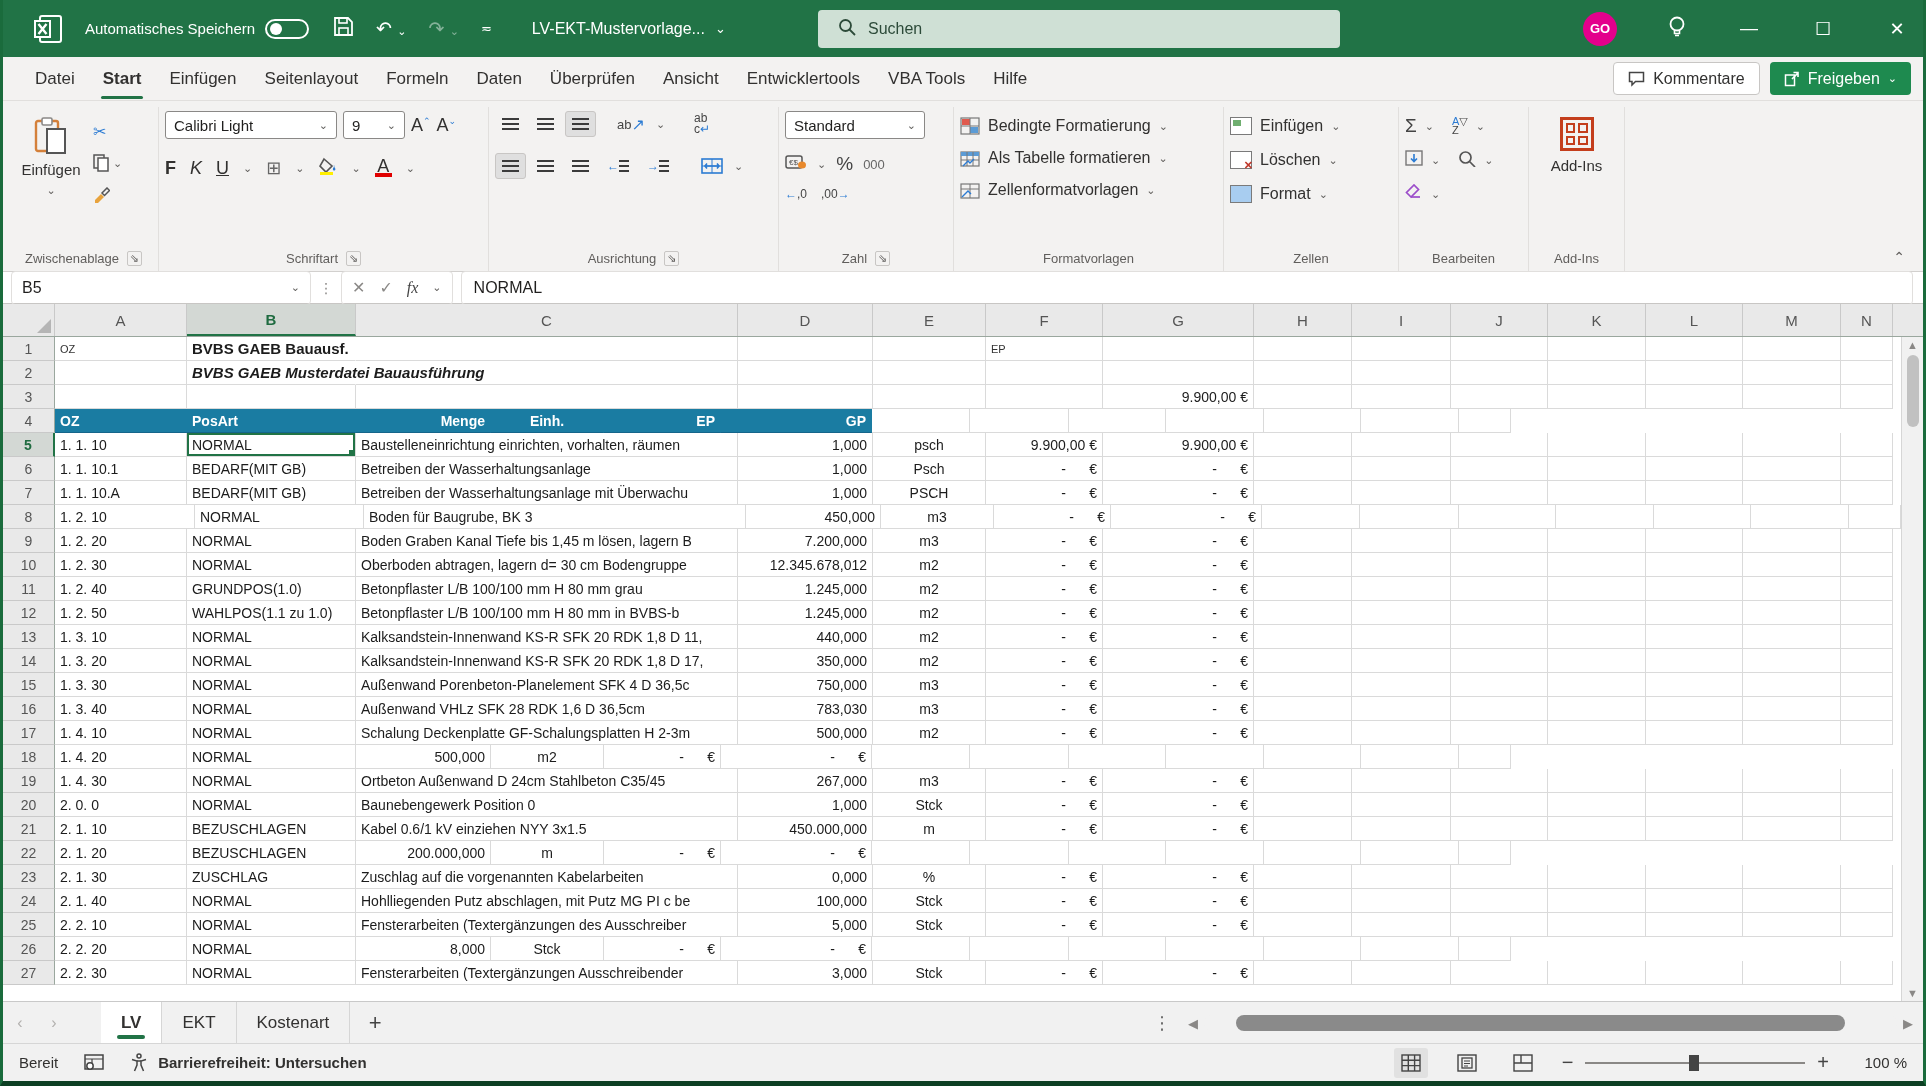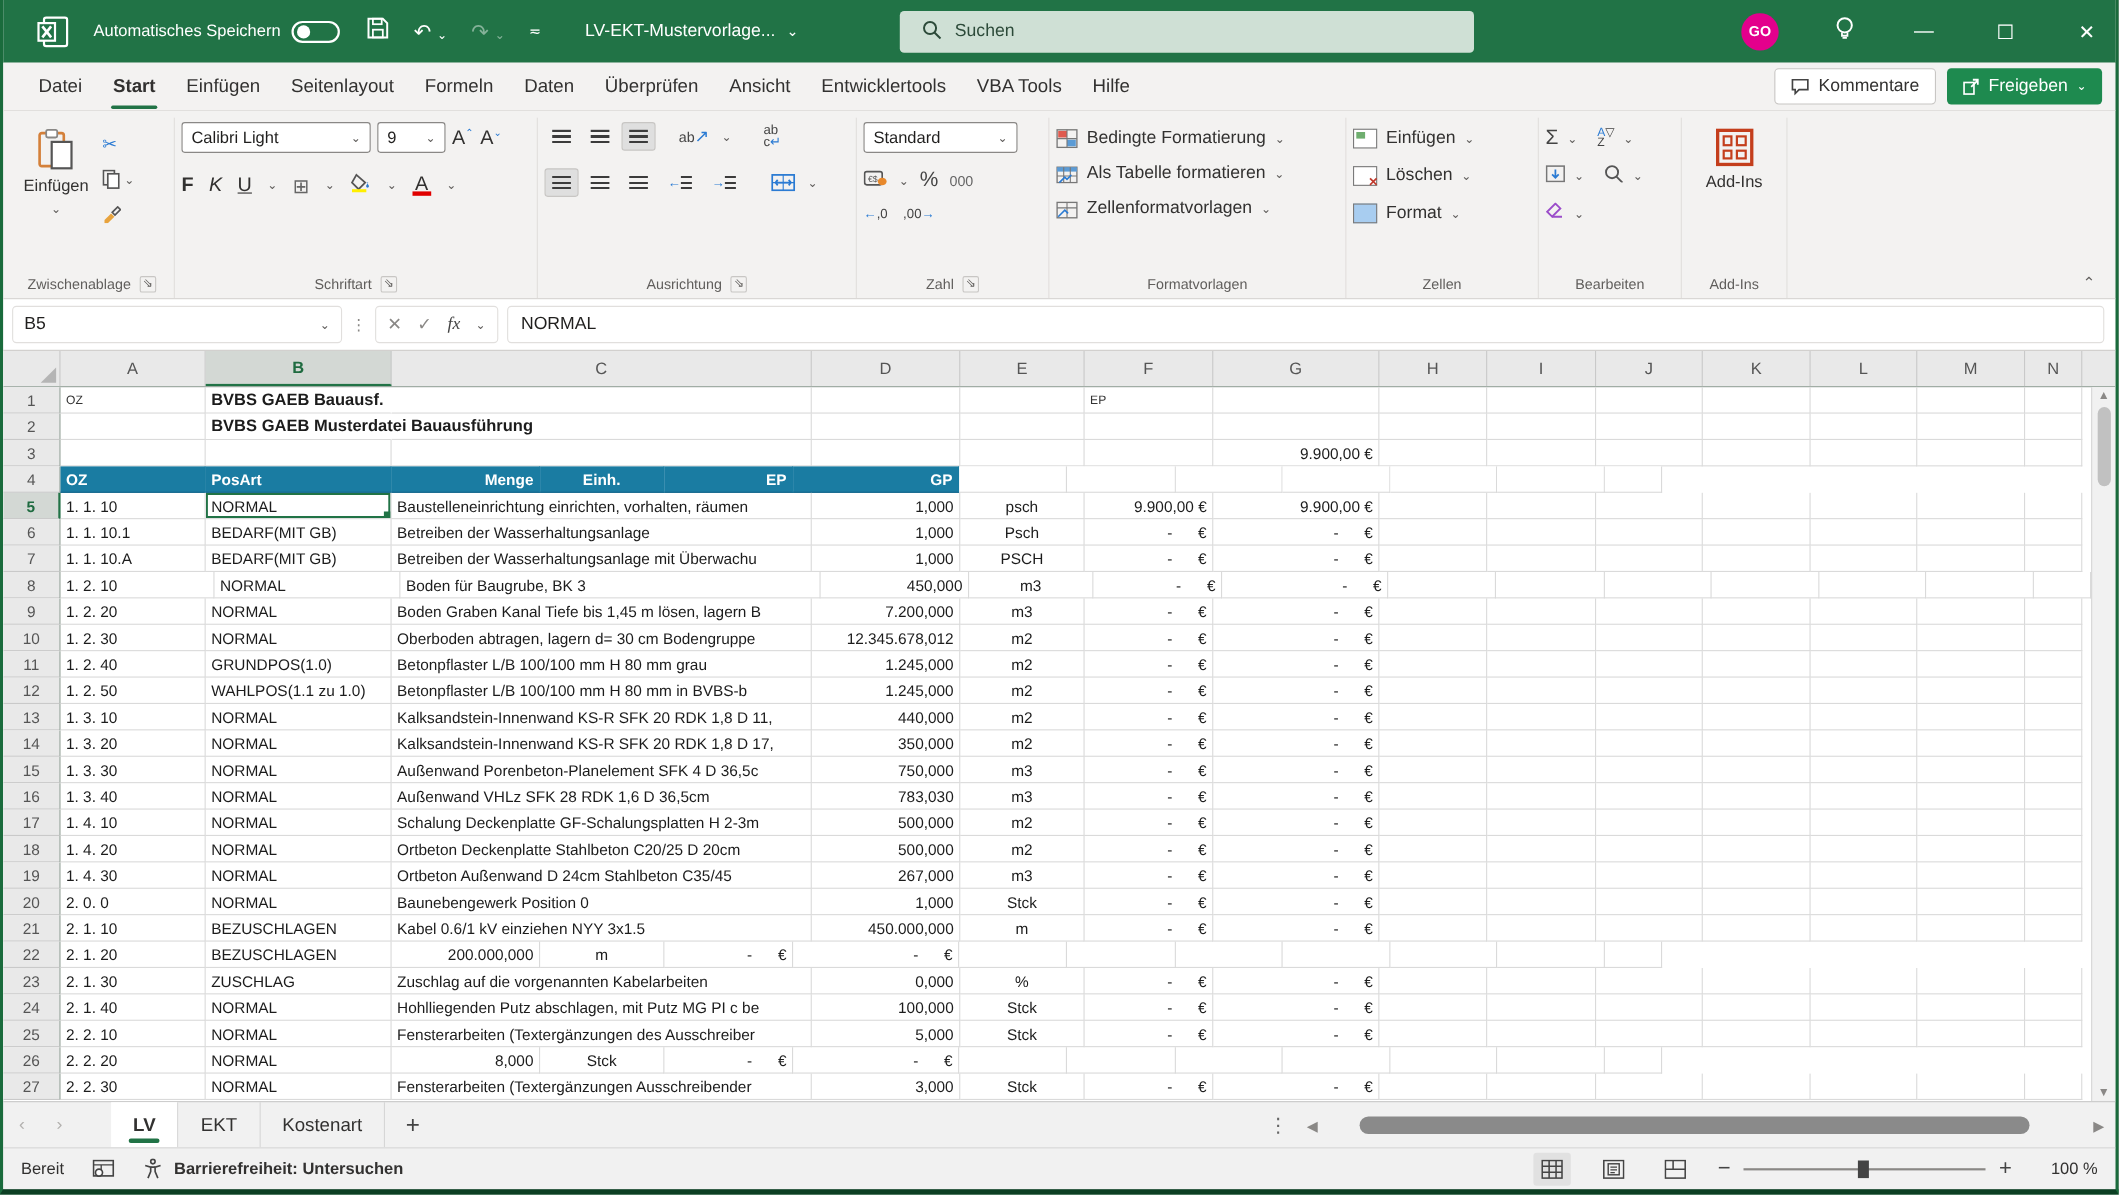--- a/index.html
+++ b/index.html
@@ -57,21 +57,21 @@
   .alignbtn.on { background:#dfdfdf; border-color:#c8c6c4; }
   .stylebtn { display:flex; align-items:center; gap:8px; font-size:16px; color:#323130; height:30px; }
   .cellicon { width:22px; height:18px; border:1px solid #7a7a7a; display:inline-block; position:relative; background:linear-gradient(#fff,#fff); }
   .cellicon.green::before { content:""; position:absolute; inset:2px 10px 8px 2px; background:#6fae6f; }
   .cellicon.red::after { content:"✕"; position:absolute; right:-2px; bottom:-4px; color:#c0392b; font-size:11px; font-weight:bold; }
   .addins-icon { width:34px; height:34px; border:3px solid #c43e1c; display:grid; grid-template-columns:1fr 1fr; grid-template-rows:1fr 1fr; gap:3px; padding:3px; }
   .addins-icon span { border:2px solid #c43e1c; }
   .collapse { position:absolute; right:18px; bottom:6px; color:#605e5c; font-size:14px; }
 
   
-  .fbar { height:48px; background:#fff; border-top:1px solid #d2d0ce; border-bottom:1px solid #c8c6c4;
+  .fbar { height:33px; background:#fff; border-top:1px solid #d2d0ce; border-bottom:1px solid #c8c6c4;
     display:flex; align-items:center; flex:0 0 auto; }
   .namebox { width:300px; height:34px; margin-left:8px; border:1px solid #e1dfdd; border-radius:4px; display:flex;
     align-items:center; justify-content:space-between; padding:0 10px; font-size:16px; color:#201f1e; }
   .fbar .dots { color:#8a8886; margin:0 8px; font-size:14px; }
   .fx-btns { display:flex; align-items:center; gap:14px; border:1px solid #e1dfdd; border-radius:4px; height:34px; padding:0 10px;
     color:#8a8886; font-size:16px; }
   .fx-btns .fx { font-style:italic; font-family:"Liberation Serif", serif; color:#444; }
   .finput { flex:1; height:34px; margin:0 10px 0 8px; border:1px solid #e1dfdd; border-radius:4px; display:flex;
     align-items:center; padding-left:12px; font-size:16px; color:#201f1e; }
 
@@ -559,21 +559,21 @@
           <div class="cell" style="width: 99px;"></div>
           <div class="cell" style="width: 97px;"></div>
           <div class="cell" style="width: 98px;"></div>
           <div class="cell" style="width: 97px;"></div>
           <div class="cell" style="width: 98px;"></div>
           <div class="cell" style="width: 52px;"></div>
         </div>
         <div class="row">
           <div class="rowh">2</div>
           <div class="cell" style="width: 132px;"></div>
-          <div class="cell boldover" style="width: 169px;">BVBS GAEB Musterdatei Bauausführung</div>
+          <div class="cell boldover" style="width: 169px; font-style: italic;">BVBS GAEB Musterdatei Bauausführung</div>
           <div class="cell" style="width: 382px;"></div>
           <div class="cell" style="width: 135px;"></div>
           <div class="cell" style="width: 113px;"></div>
           <div class="cell" style="width: 117px;"></div>
           <div class="cell" style="width: 151px;"></div>
           <div class="cell" style="width: 98px;"></div>
           <div class="cell" style="width: 99px;"></div>
           <div class="cell" style="width: 97px;"></div>
           <div class="cell" style="width: 98px;"></div>
           <div class="cell" style="width: 97px;"></div>
@@ -831,21 +831,20 @@
           <div class="cell" style="width: 97px;"></div>
           <div class="cell" style="width: 98px;"></div>
           <div class="cell" style="width: 97px;"></div>
           <div class="cell" style="width: 98px;"></div>
           <div class="cell" style="width: 52px;"></div>
         </div>
         <div class="row">
           <div class="rowh">18</div>
           <div class="cell" style="width: 132px;">1. 4. 20</div>
           <div class="cell" style="width: 169px;">NORMAL</div>
-          <div class="cell" style="width: 382px;">Ortbeton Deckenplatte Stahlbeton C20/25 D 20cm</div>
           <div class="cell right" style="width: 135px;">500,000</div>
           <div class="cell center" style="width: 113px;">m2</div>
           <div class="cell right money" style="width: 117px;">-      €</div>
           <div class="cell right money" style="width: 151px;">-      €</div>
           <div class="cell" style="width: 98px;"></div>
           <div class="cell" style="width: 99px;"></div>
           <div class="cell" style="width: 97px;"></div>
           <div class="cell" style="width: 98px;"></div>
           <div class="cell" style="width: 97px;"></div>
           <div class="cell" style="width: 98px;"></div>

